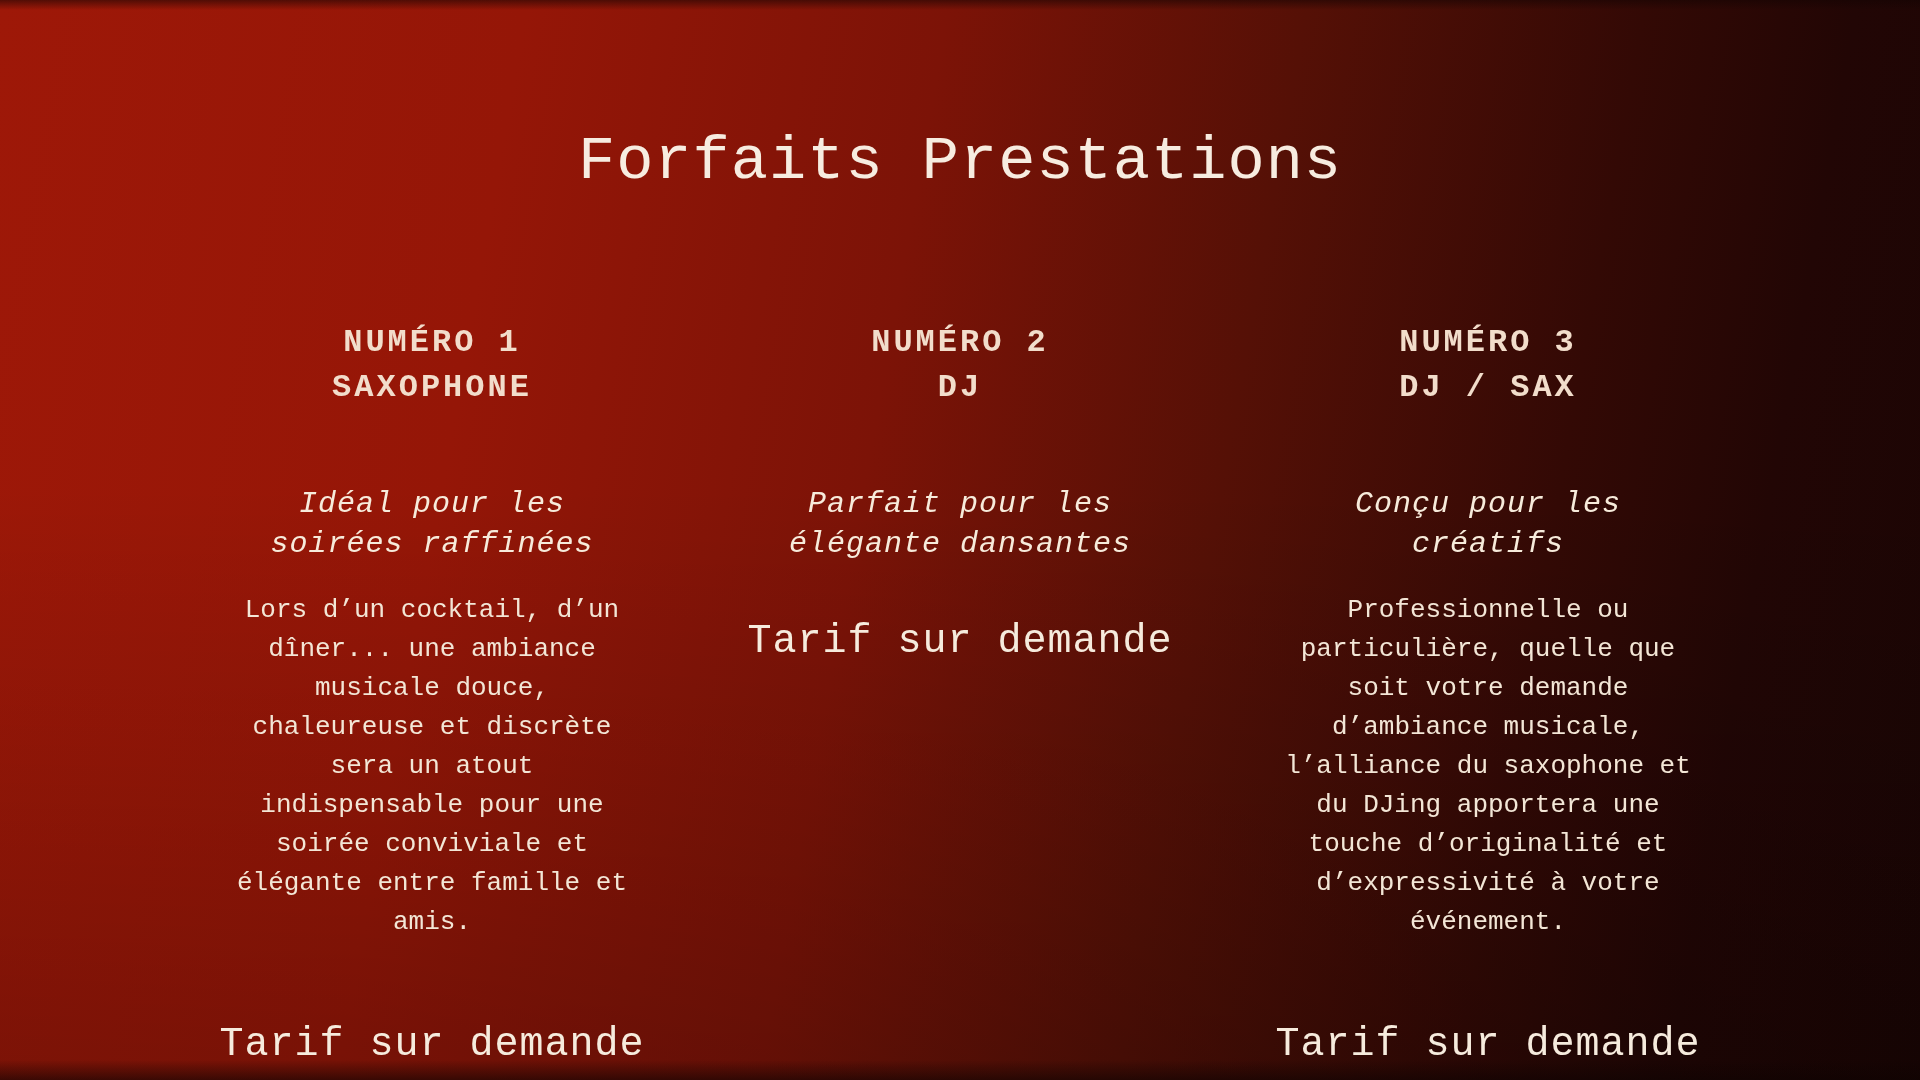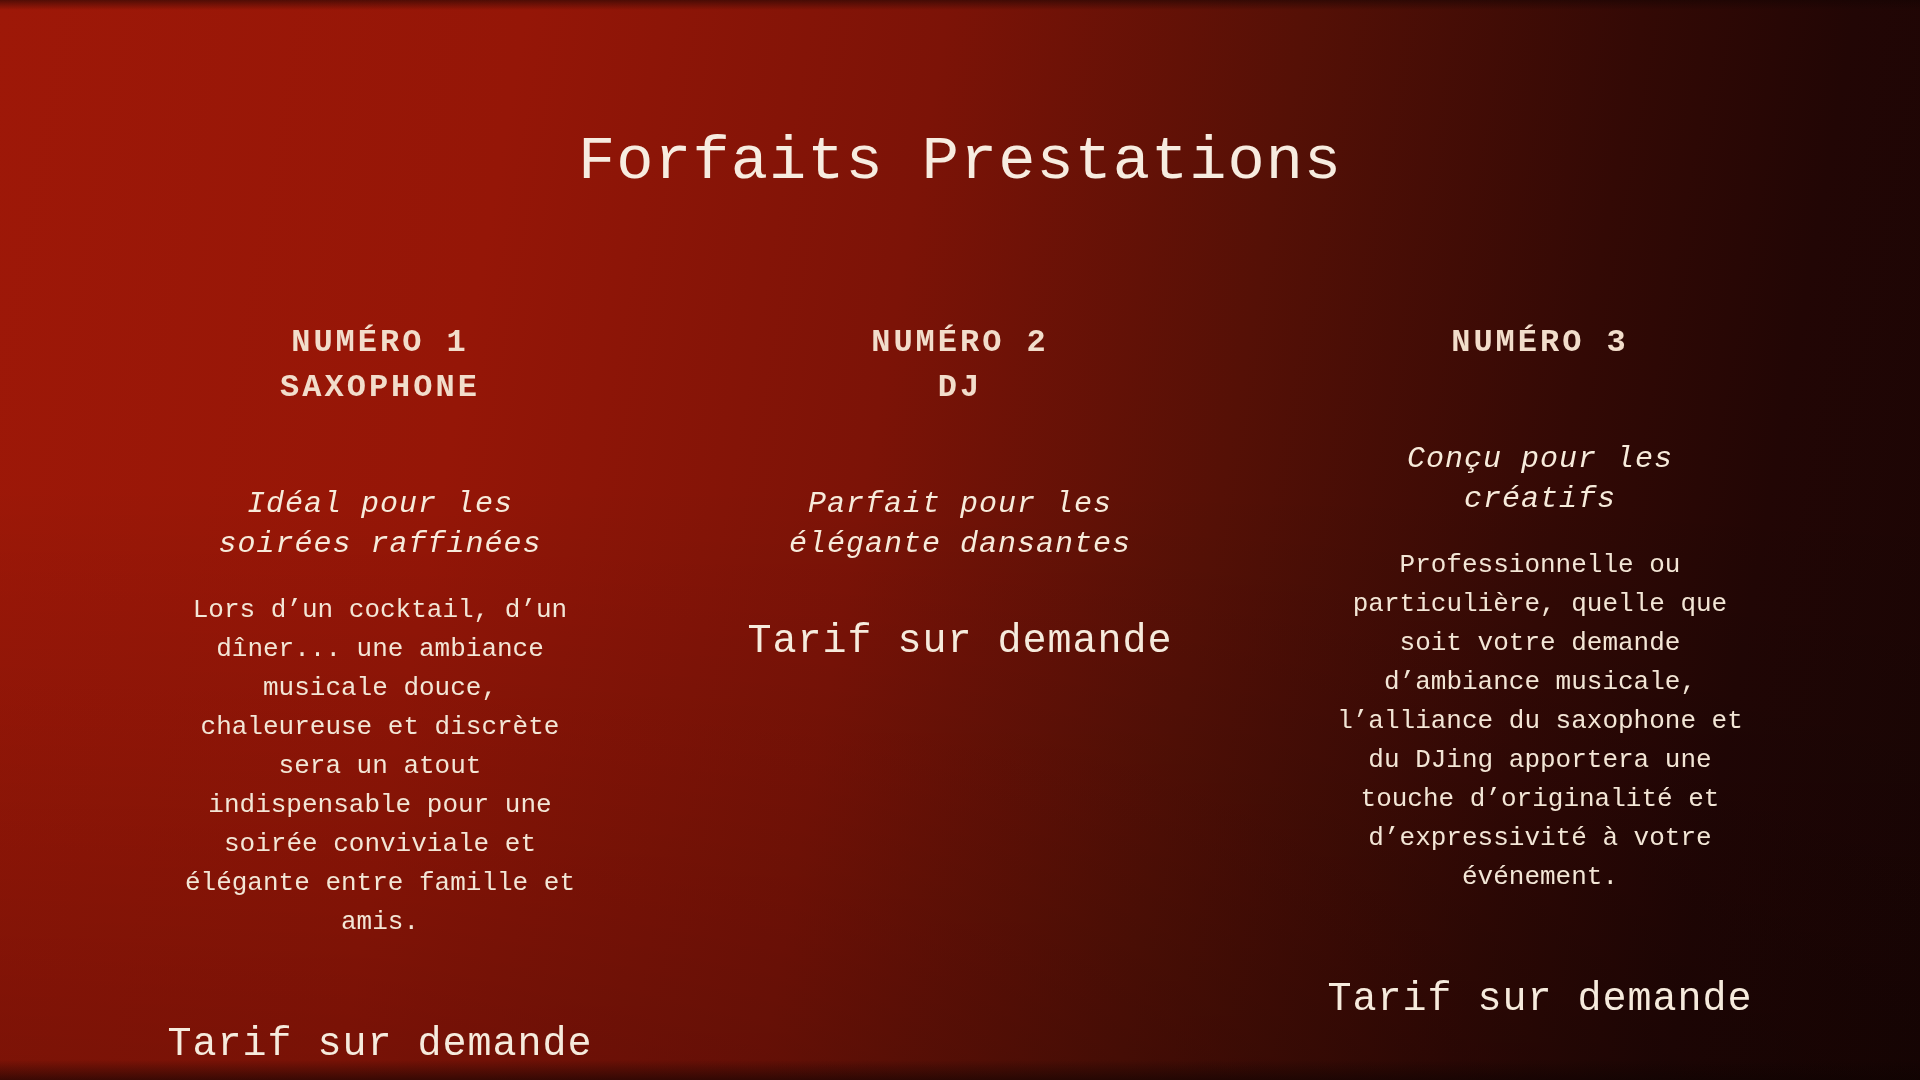--- a/index.html
+++ b/index.html
@@ -21,21 +21,21 @@
     padding-top: 84px;
     font-size: 62px;
     line-height: 1.15;
     letter-spacing: 1px;
     color: #f7ece0;
     font-weight: 500;
   }
   .columns {
     display: flex;
     justify-content: center;
-    gap: 108px;
+    gap: 56px;
     margin-top: 98px;
   }
   .package {
     width: 472px;
     display: flex;
     flex-direction: column;
     align-items: center;
     text-align: center;
   }
   .package-heading {
@@ -99,20 +99,21 @@
       <div class="package-tagline">
         <div>Parfait pour les</div>
         <div>élégante dansantes</div>
       </div>
       <div class="package-price">Tarif sur demande</div>
     </section>
 
     <section class="package">
       <h2 class="package-heading">
         <span class="package-number">NUMÉRO 3</span>
+        <span class="package-name">DJ / SAX</span>
       </h2>
       <div class="package-tagline">
         <div>Conçu pour les</div>
         <div>créatifs</div>
       </div>
       <p class="package-description">Professionnelle ou particulière, quelle que soit votre demande d’ambiance musicale, l’alliance du saxophone et du DJing apportera une touche d’originalité et d’expressivité à votre événement.</p>
       <div class="package-price">Tarif sur demande</div>
     </section>
 
   </div>

